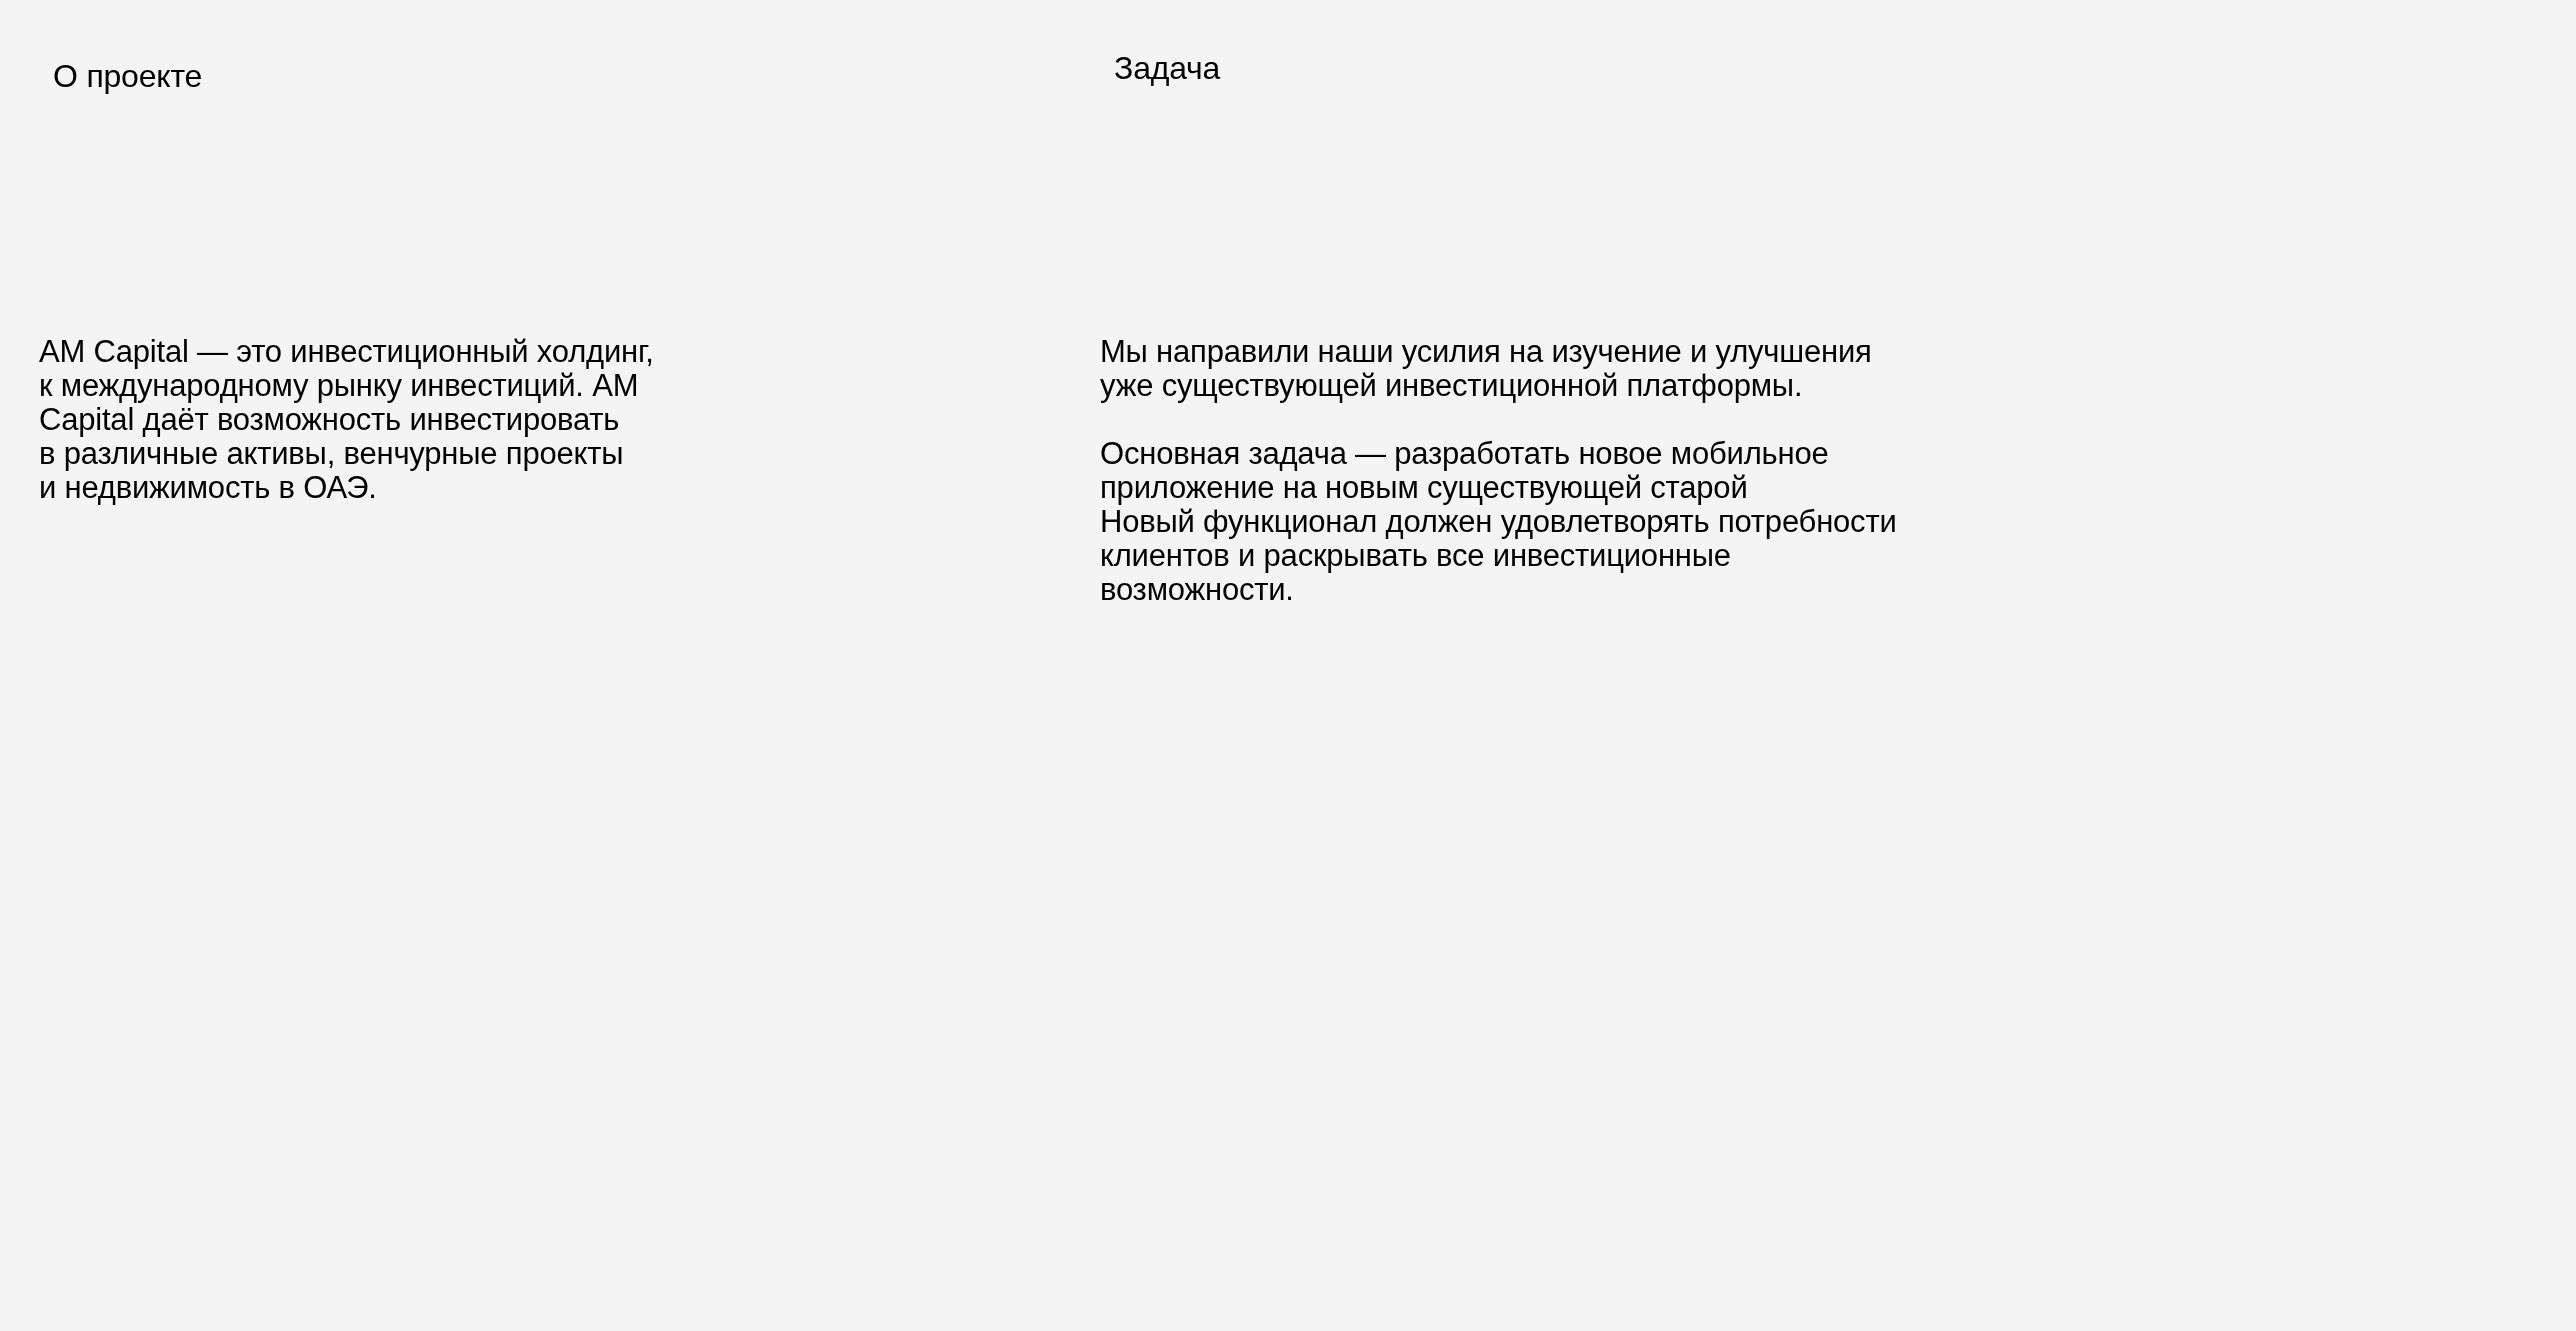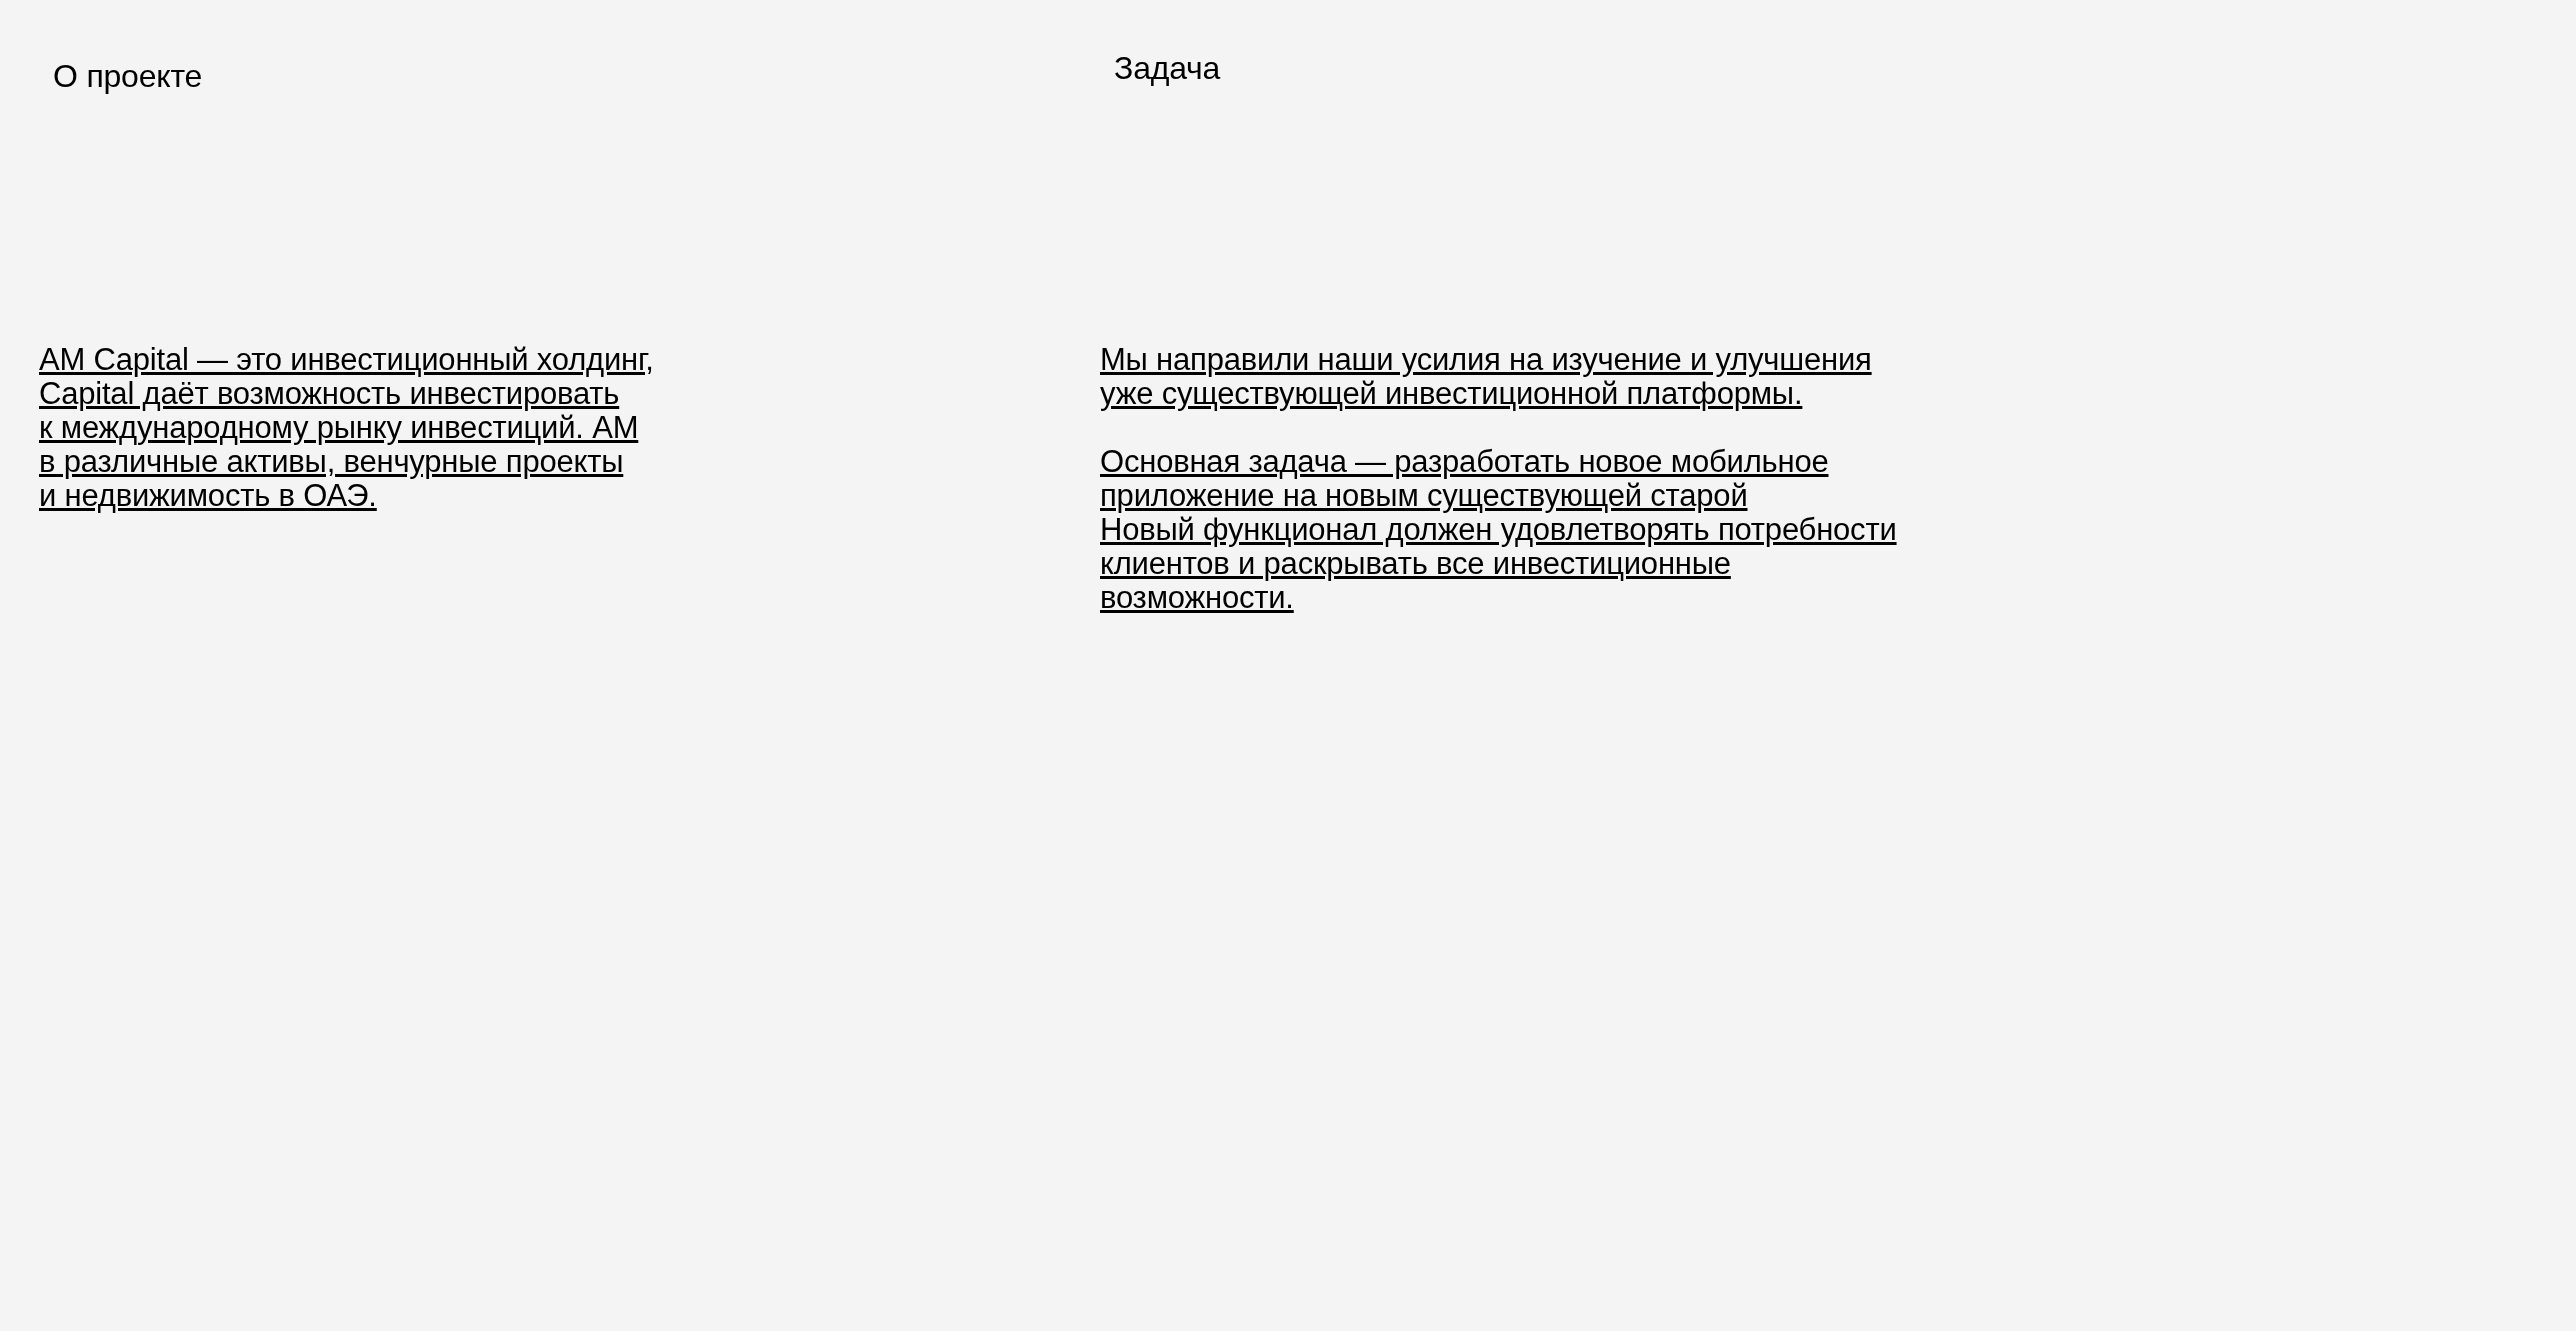--- a/index.html
+++ b/index.html
@@ -36,37 +36,37 @@
     .col-right .heading { top: 35px; }
 
     .body-text {
       position: absolute;
       left: 0;
       top: 327px;
       font-size: 31px;
       line-height: 34px;
       letter-spacing: -0.2px;
     }
-    .para { margin: 16px 0 34px 0; text-decoration: underline; }
+    .para { margin: 8px 0 34px 0; }
     .para:last-child { margin-bottom: 0; }
     .line {
       display: block;
       white-space: nowrap;
     }
   </style>
 </head>
 <body>
 
 <section class="col col-left">
   <h2 class="heading">О проекте</h2>
   <div class="body-text">
     <p class="para">
       <span class="line">AM Capital — это инвестиционный холдинг,</span>
+      <span class="line">к международному рынку инвестиций. AM</span>
       <span class="line">Capital даёт возможность инвестировать</span>
-      <span class="line">к международному рынку инвестиций. AM</span>
       <span class="line">в различные активы, венчурные проекты</span>
       <span class="line">и недвижимость в ОАЭ.</span>
     </p>
   </div>
 </section>
 
 <section class="col col-right">
   <h2 class="heading">Задача</h2>
   <div class="body-text">
     <p class="para">

